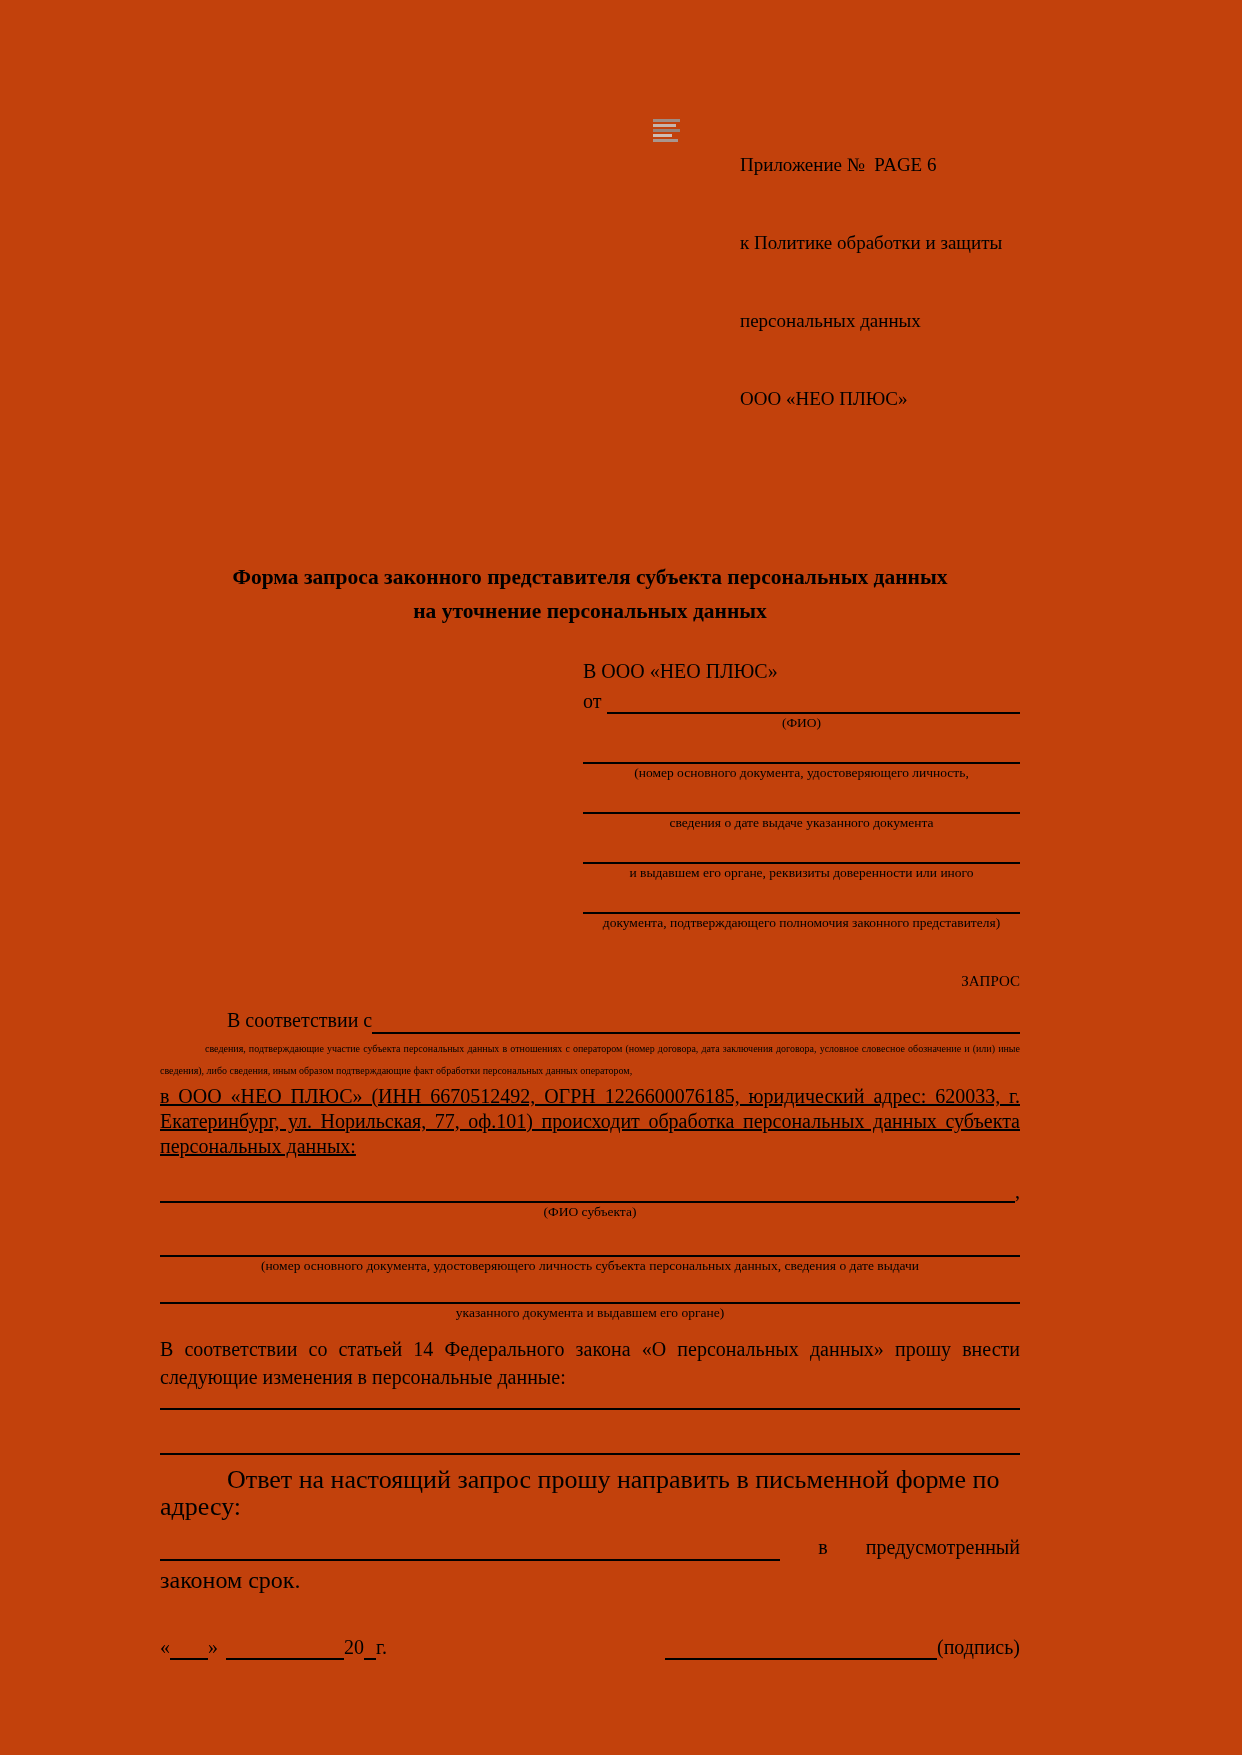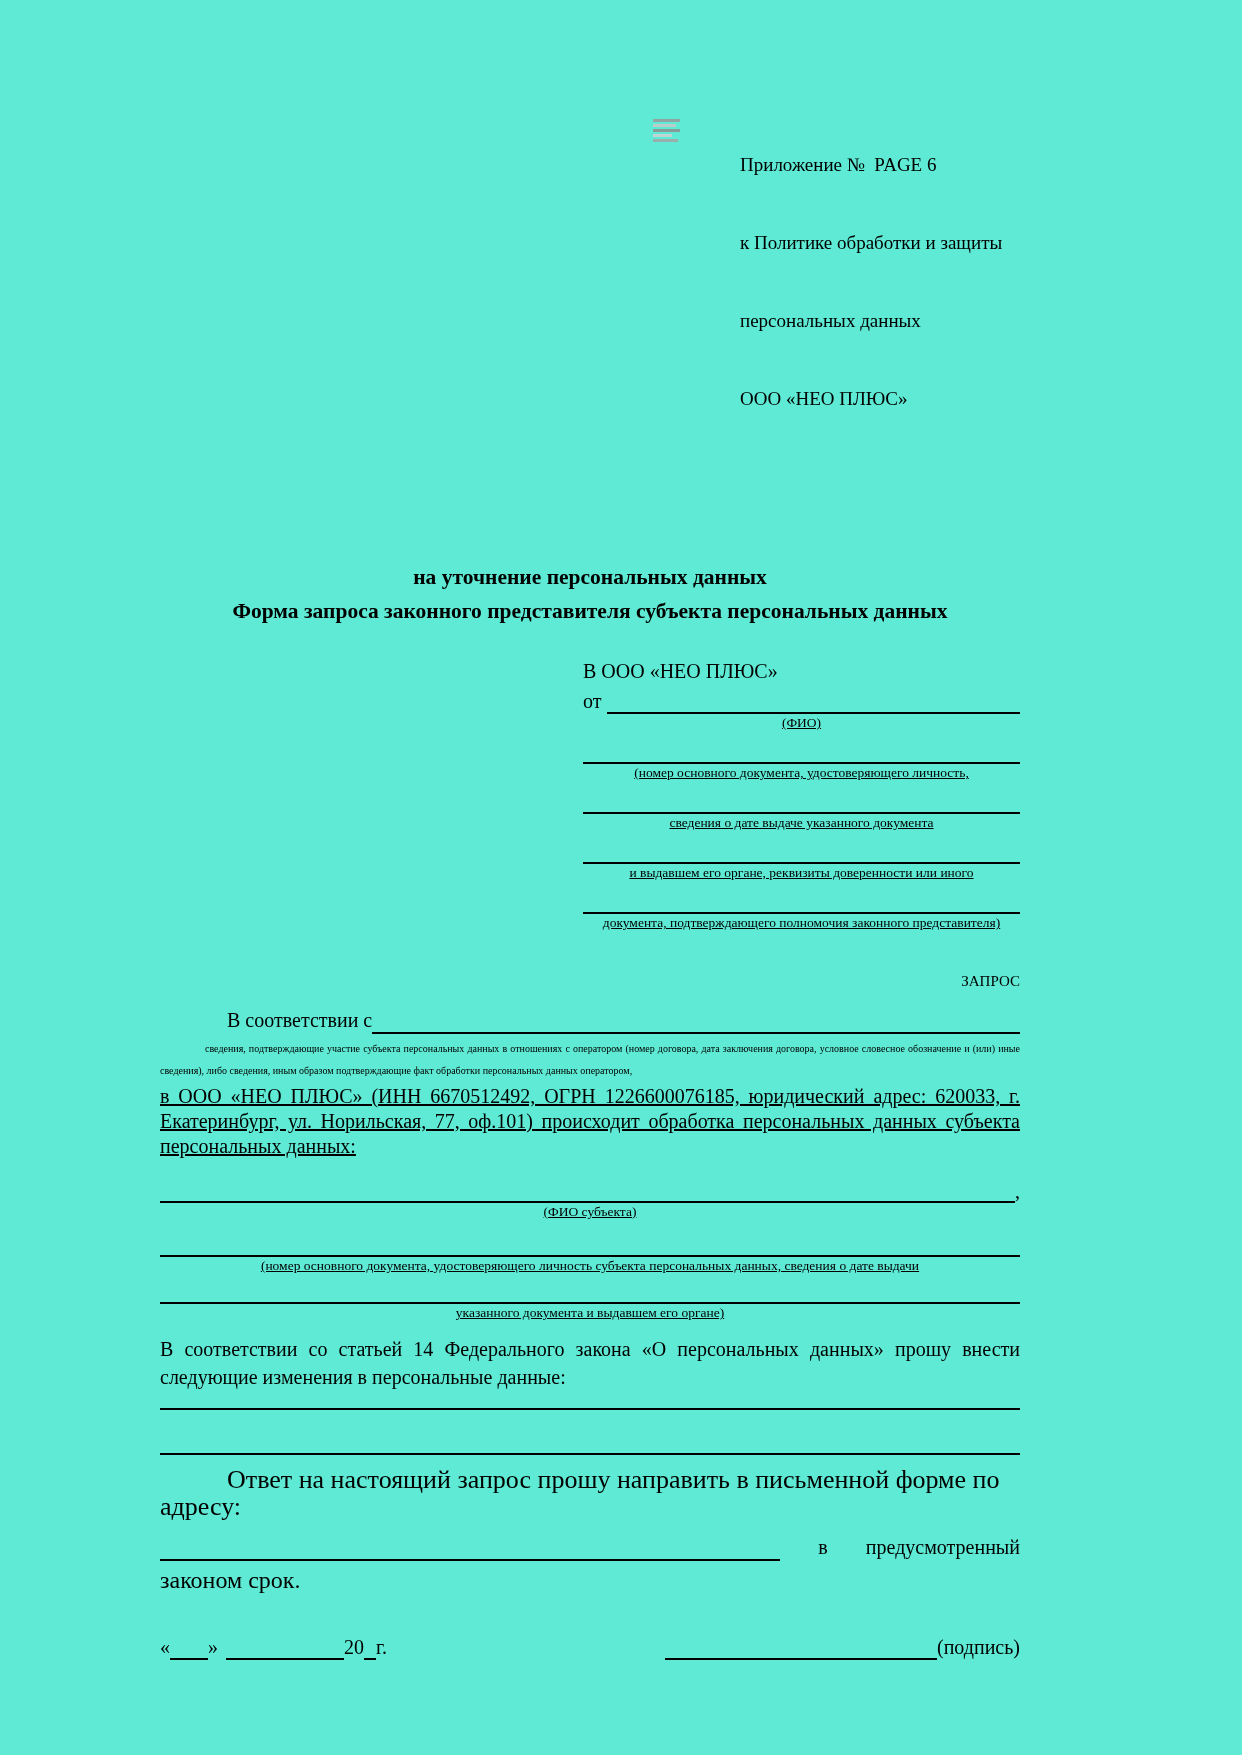--- a/index.html
+++ b/index.html
@@ -1,19 +1,19 @@
 <!DOCTYPE html>
 <html lang="ru"><head>
 <meta charset="utf-8">
 <style>
   html,body{margin:0;padding:0;background:#fff;}
   .page{
     position:relative;
     width:1242px;height:1755px;
-    background:#5eead4;color:#000;
+    background:#c2410c;color:#000;
     font-family:"Liberation Serif", serif;
     overflow:hidden;
   }
   .content{position:absolute;left:160px;top:0;width:860px;}
 
   
   .doc-header{margin-top:100px;margin-left:580px;width:300px;
     font-size:19px;line-height:26px;white-space:pre-wrap;}
 
   
@@ -27,21 +27,21 @@
   
   .title{margin-top:96px;text-align:center;font-weight:bold;
     font-size:21.5px;line-height:34px;}
 
   
   .addressee{margin-top:30px;margin-left:423px;width:437px;font-size:20px;}
   .to-line{line-height:26px;}
   .from-row{display:flex;align-items:flex-end;margin-top:4px;}
   .from-row .lbl{line-height:26px;margin-right:6px;}
   .from-row .blank{flex:1;border-bottom:2px solid #000;height:24px;}
-  .caption{font-size:13.5px;line-height:18px;text-align:center;text-decoration:underline;}
+  .caption{font-size:13.5px;line-height:18px;text-align:center;}
   .field-blank{height:20px;border-bottom:2px solid #000;margin-top:10px;}
   .wide-caption{position:relative;}
   .wide-caption .caption{position:relative;left:50%;transform:translateX(-50%);
     width:600px;white-space:nowrap;}
 
   
   .zapros{margin-top:36px;text-align:right;font-size:15px;line-height:27px;}
   .intro-row{display:flex;align-items:flex-end;margin-top:12px;font-size:20px;}
   .intro-row .indent{width:67px;}
   .intro-row .lbl{line-height:27px;margin-right:0;white-space:nowrap;}
@@ -93,22 +93,22 @@
   <div class="content">
 
     <div class="doc-header">
       <div>Приложение №  PAGE 6</div>
       <div>к Политике обработки и защиты</div>
       <div>персональных данных</div>
       <div>ООО «НЕО ПЛЮС»</div>
     </div>
 
     <div class="title">
+      <div>Форма запроса законного представителя субъекта персональных данных</div>
       <div>на уточнение персональных данных</div>
-      <div>Форма запроса законного представителя субъекта персональных данных</div>
     </div>
 
     <div class="addressee">
       <div class="to-line">В ООО «НЕО ПЛЮС»</div>
       <div class="from-row">
         <span class="lbl">от</span>
         <span class="blank"></span>
       </div>
       <div class="caption">(ФИО)</div>
 

